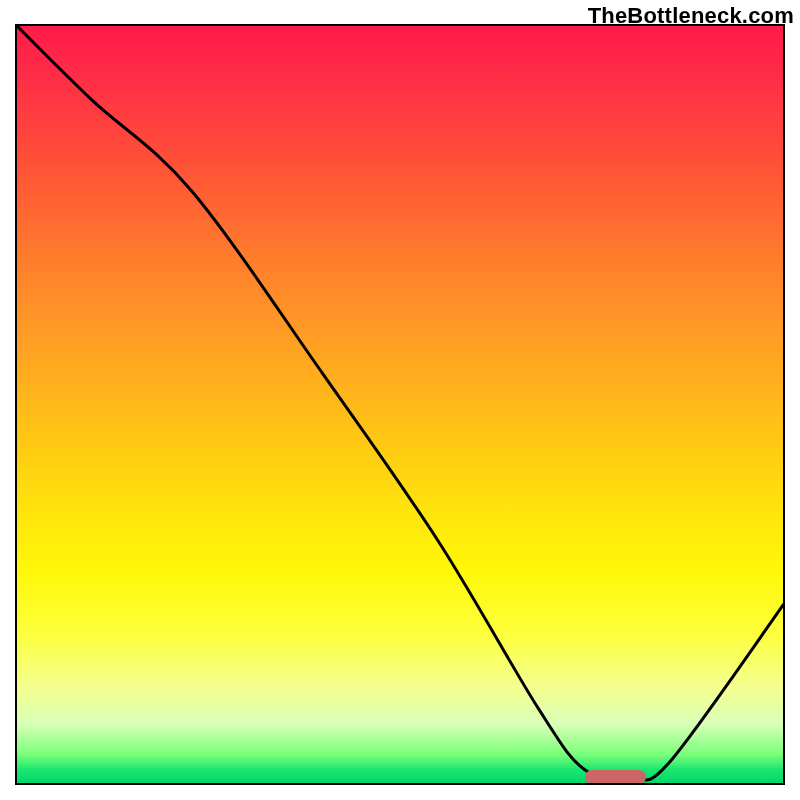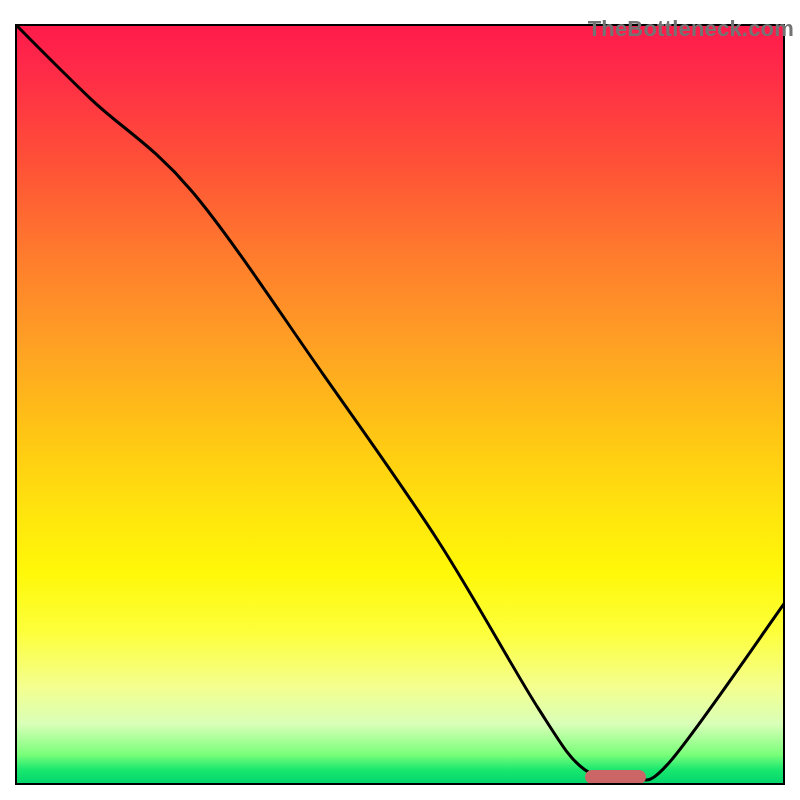--- a/index.html
+++ b/index.html
@@ -10,25 +10,25 @@
     background: #ffffff;
     font-family: Arial, Helvetica, sans-serif;
   }
   .container {
     position: relative;
     width: 800px;
     height: 800px;
   }
   .watermark {
     position: absolute;
-    top: 16px;
+    top: 3px;
     right: 6px;
     font-size: 22px;
     font-weight: 600;
-    color: #737373;
+    color: #000000;
     letter-spacing: 0.2px;
     z-index: 20;
   }
   .plot-area {
     position: absolute;
     left: 15px;
     top: 24px;
     width: 770px;
     height: 761px;
     box-sizing: border-box;

